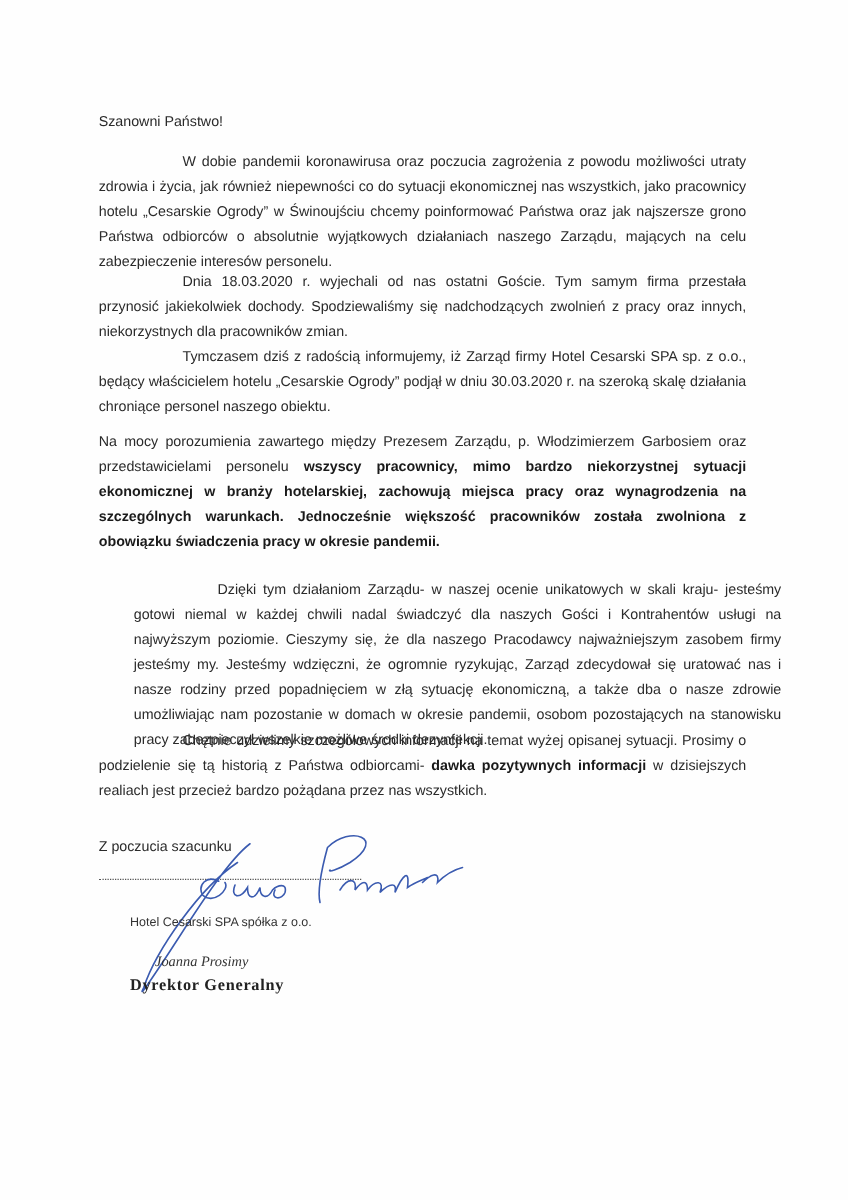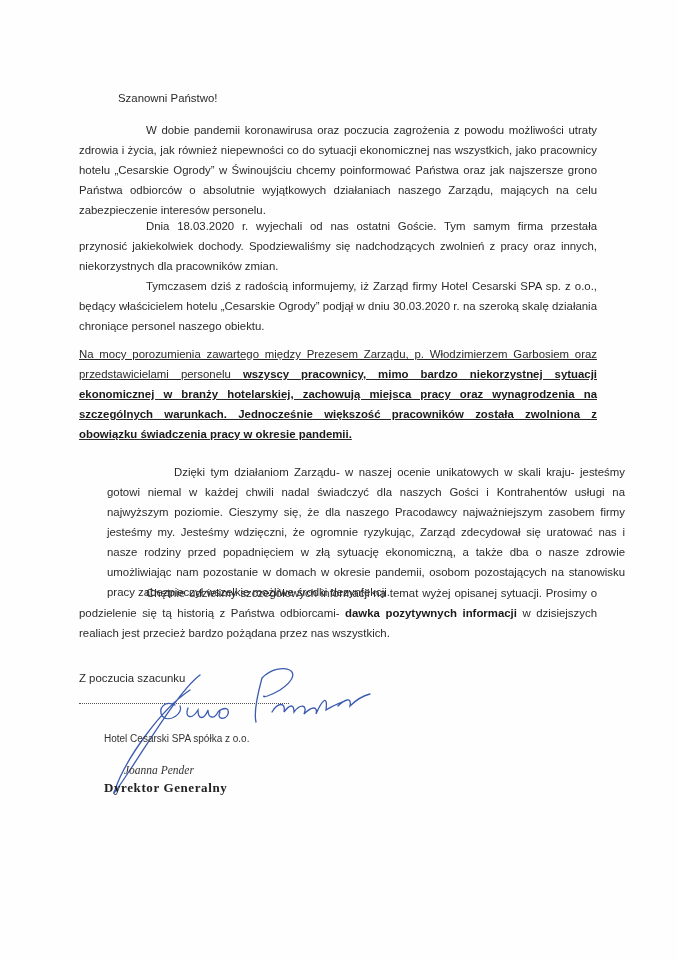--- a/index.html
+++ b/index.html
@@ -5,27 +5,27 @@
     html, body { margin: 0; padding: 0; background: #ffffff; }
     body { width: 678px; height: 960px; position: relative; overflow: hidden; }
     .page {
       position: absolute; left: 0; top: 0; width: 678px; height: 960px;
       background: #fefefe;
       font-family: "Liberation Sans", sans-serif;
       color: #2a2a2a;
       font-size: 11.4px;
     }
     .text-block { position: absolute; left: 79px; width: 518px; }
-    .salutation { top: 92px; margin-left: 39px; }
+    .salutation { top: 92px; }
     .para { text-align: justify; line-height: 20px; margin: 0; }
     .para.indent { text-indent: 67px; }
     .p1 { top: 120px; }
     .p2 { top: 216px; }
     .p3 { top: 276px; }
-    .p4 { top: 344px; text-decoration: underline; }
+    .p4 { top: 344px; }
     .p5 { top: 462px; margin-left: 28px; }
     .p6 { top: 583px; }
     b { font-weight: bold; color: #1a1a1a; }
     .closing { position: absolute; left: 79px; top: 672px; font-size: 11.4px; }
     .dots {
       position: absolute; left: 79px; top: 703px; width: 210px; height: 0;
       border-bottom: 1px dotted #555;
     }
     .company {
       position: absolute; left: 104px; top: 733px;
@@ -62,14 +62,14 @@
   <svg class="signature" viewBox="0 0 300 150">
     <g fill="none" stroke-width="1.3" stroke-linecap="round">
       <path d="M120 25 C 100 40, 70 90, 50 120 C 40 135, 30 150, 35 140 C 45 110, 80 60, 110 40" stroke="#3b5bb0"></path>
       <path d="M95 55 C 85 50, 78 58, 82 66 C 90 74, 104 62, 100 56 M108 58 C 104 68, 112 70, 118 60 C 118 70, 124 70, 128 60 C 128 68, 134 70, 138 62 C 142 58, 150 56, 148 64 C 146 70, 136 70, 140 62" stroke="#3b5bb0"></path>
       <path d="M182 28 C 176 50, 174 64, 176 72 M182 28 C 200 10, 230 20, 200 40 C 190 46, 182 48, 184 46 M192 62 C 198 52, 206 52, 204 62 C 210 54, 214 54, 214 62 C 220 54, 228 54, 224 64 C 232 56, 238 56, 236 64 C 242 50, 248 44, 246 60 C 252 56, 258 54, 262 52 M258 56 C 264 50, 272 46, 270 56 C 276 50, 282 46, 290 44" stroke="#3b5bb0"></path>
     </g>
   </svg>
 
   <div class="company">Hotel Cesarski SPA spółka z o.o.</div>
   <div class="title">Dyrektor Generalny</div>
-  <div class="name">Joanna Pender</div>
+  <div class="name">Joanna Prosimy</div>
 </div>
 
 </body></html>

